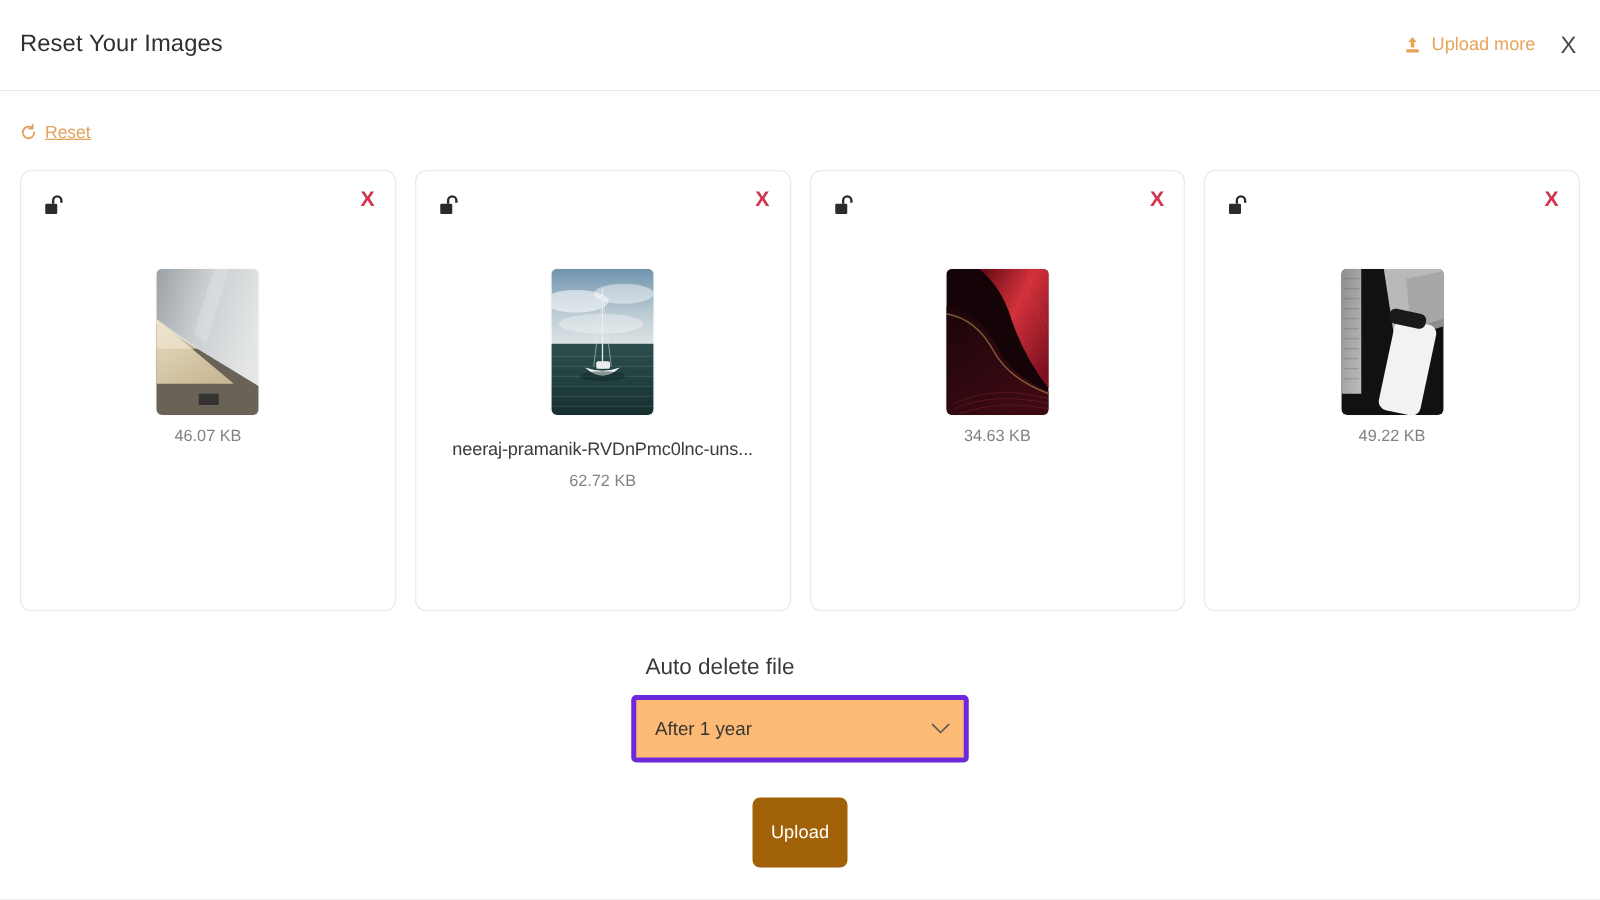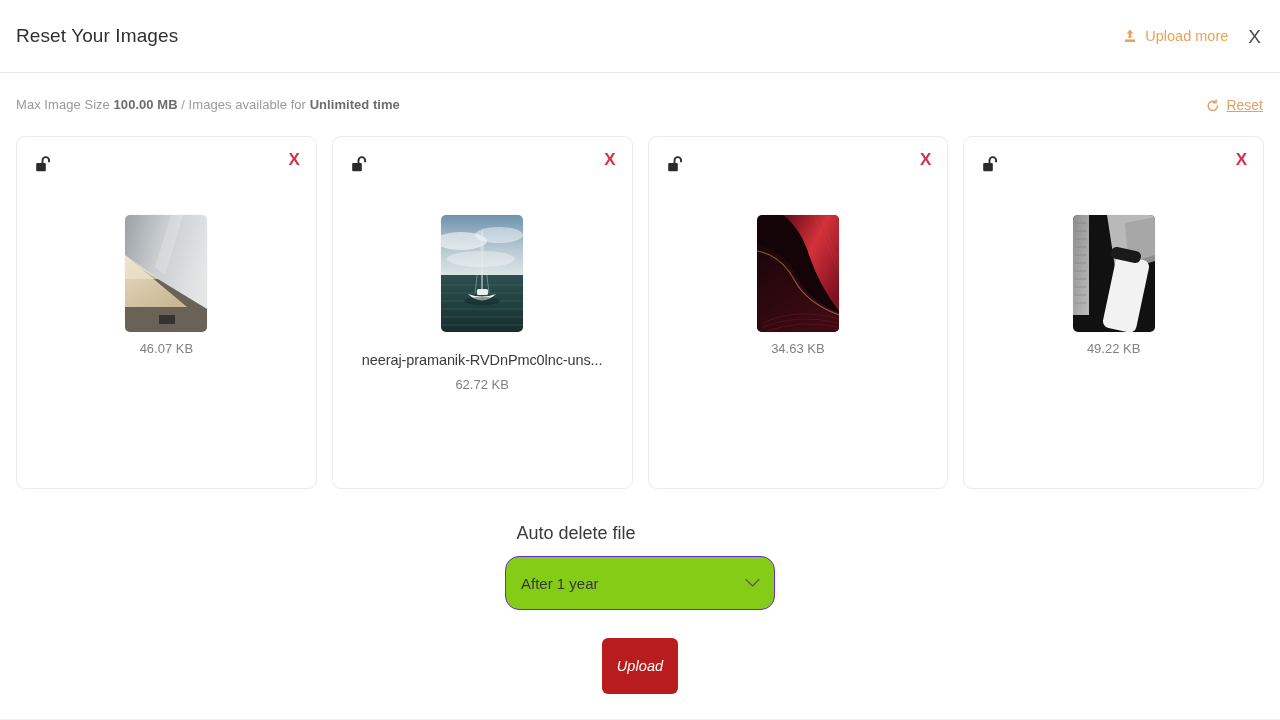--- a/index.html
+++ b/index.html
@@ -217,23 +217,23 @@
 
   .select-box {
     position: relative;
     width: 270px;
     height: 54px;
   }
 
   .select-field {
     width: 100%;
     height: 100%;
-    border: 1px solid #6d28d9;
-    border-radius: 14px;
-    background: #84cc16;
+    border: 4px solid #6d28d9;
+    border-radius: 4px;
+    background: #fdba74;
     display: flex;
     align-items: center;
     padding: 0 15px 0 15px;
     font-size: 15px;
     color: #373737;
     cursor: pointer;
     user-select: none;
   }
 
   .select-chevron {
@@ -242,29 +242,28 @@
     top: 50%;
     transform: translateY(-50%);
     pointer-events: none;
     display: flex;
   }
 
   .upload-btn {
     margin-top: 28px;
     width: 76px;
     height: 56px;
-    background: #b91c1c;
+    background: #a16207;
     border: none;
     border-radius: 6px;
     color: #ffffff;
     font-size: 14.5px;
     font-family: "Liberation Sans", sans-serif;
     cursor: pointer;
     letter-spacing: 0.1px;
-    font-style: italic;
   }
 
   .bottom-rule {
     position: absolute;
     left: 0;
     right: 0;
     bottom: 0;
     height: 1px;
     background: #f0f0f2;
   }
@@ -284,23 +283,20 @@
             <rect x="3" y="11.4" width="10" height="2.6" fill="#e9a356"></rect>
           </svg>
         </span>
         <span>Upload more</span>
       </div>
       <div class="close-btn">X</div>
     </div>
   </div>
 
   <div class="infobar">
-    <div class="infobar-text">
-      <span>Max Image Size </span><b>100.00 MB</b><span> / Images available for </span><b>Unlimited time</b>
-    </div>
     <div class="reset-btn">
       <span class="reset-icon">
         <svg width="14" height="14" viewBox="0 0 14 14">
           <path d="M11.4 7 A4.6 4.6 0 1 1 9.6 3.3" fill="none" stroke="#e2a15c" stroke-width="1.5" stroke-linecap="round"></path>
           <path d="M10.1 0.9 L10.1 3.8 L7.3 3.8" fill="none" stroke="#e2a15c" stroke-width="1.5" stroke-linecap="round" stroke-linejoin="round"></path>
         </svg>
       </span>
       <span>Reset</span>
     </div>
   </div>

